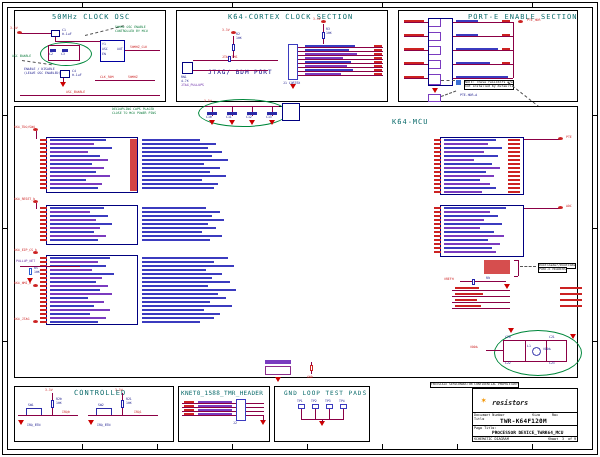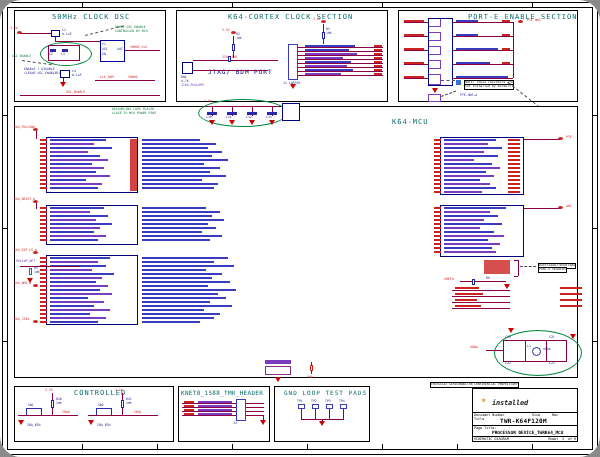--- a/index.html
+++ b/index.html
@@ -1,17 +1,17 @@
 <!DOCTYPE html>
 <html><head>
 <meta charset="utf-8">
 <style>
   html,body{margin:0;padding:0;background:#8a8a8a;}
   body{font-family:"DejaVu Sans Mono",monospace;}
-  #sheet{position:relative;width:600px;height:457px;background:#ffffff;overflow:hidden;border-radius:21px;}
+  #sheet{position:relative;width:600px;height:457px;background:#ffffff;overflow:hidden;}
 
   
   .frame-outer{position:absolute;left:2px;top:2px;width:596px;height:453px;border:1px solid #000;box-sizing:border-box;}
   .frame-inner{position:absolute;left:7px;top:7px;width:586px;height:443px;border:1px solid #000;box-sizing:border-box;}
   .tick{position:absolute;background:#000;}
   .tick-v{width:1px;height:5px;}
   .tick-h{height:1px;width:5px;}
 
   
   .blk{position:absolute;border:1px solid #000;box-sizing:border-box;background:#fff;}
@@ -609,21 +609,21 @@
   <div class="w wv" style="left:315px;top:409px;height:10px;"></div>
   <div class="w wv" style="left:329px;top:409px;height:10px;"></div>
   <div class="w wv" style="left:343px;top:409px;height:10px;"></div>
   <div class="w wh" style="left:301px;top:419px;width:43px;"></div>
   <div class="gnd" style="left:319px;top:421px;"></div>
   <div class="w wv" style="left:322px;top:419px;height:3px;"></div>
 
   <div class="tb" style="left:472px;top:388px;width:106px;height:54px;"></div>
 
   <div class="logo-mark" style="left:481px;top:396px;">✶</div>
-  <div class="logo" style="left:492px;top:399px;">installed</div>
+  <div class="logo" style="left:492px;top:399px;">resistors</div>
   <div class="tb-row" style="left:472px;top:412px;border-top:1px solid #000;width:106px;"></div>
 
   <div class="tb-t" style="left:474px;top:413px;">Document Number</div>
   <div class="tb-t" style="left:532px;top:413px;">Size</div>
   <div class="tb-t" style="left:552px;top:413px;">Rev</div>
   <div class="tb-t" style="left:474px;top:417px;">Title</div>
   <div class="tb-big" style="left:500px;top:417px;">TWR-K64F120M</div>
   <div class="tb-row" style="left:472px;top:425px;border-top:1px solid #000;width:106px;"></div>
 
   <div class="tb-t" style="left:474px;top:426px;">Page Title:</div>

